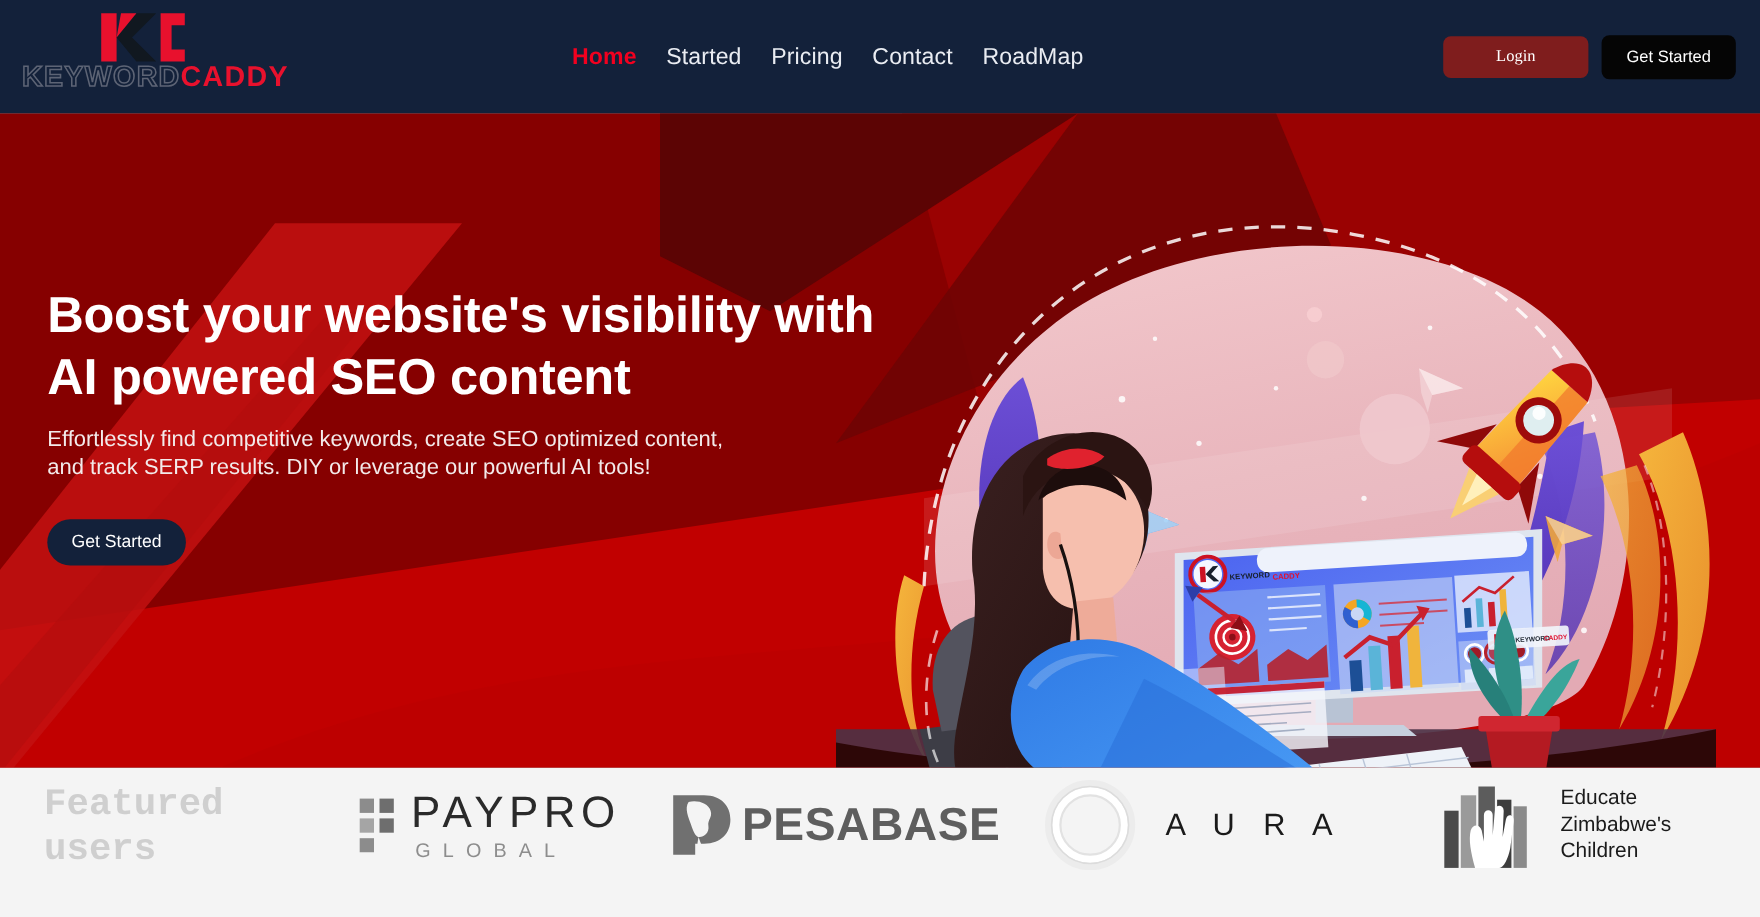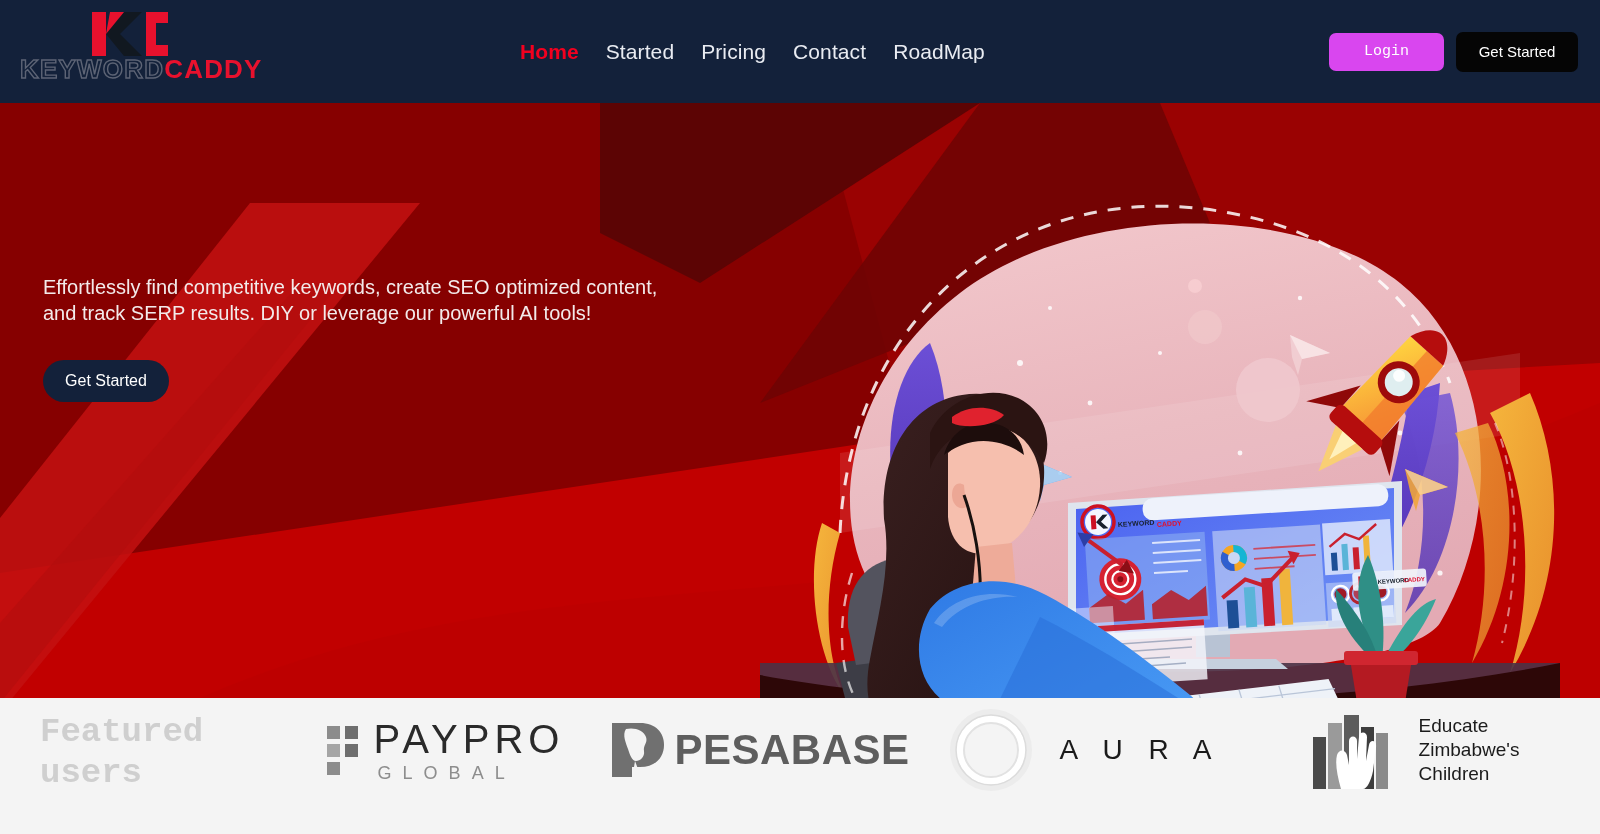--- a/index.html
+++ b/index.html
@@ -40,23 +40,23 @@
     color:#e9ecf2; font-size:21px; text-decoration:none;
     letter-spacing:.1px;
   }
   .nav a.active{ color:#f2001f; font-weight:700; }
 
   .hdr-actions{
     position:absolute; right:22px; top:0; height:103px;
     display:flex; align-items:center; gap:12px;
   }
   .btn-login{
-    width:115px; height:38px; border:none; border-radius:7px;
-    background:#d946ef; color:#fff; font-size:15px;
-    font-family:Liberation Mono, monospace; cursor:pointer;
+    width:132px; height:38px; border:none; border-radius:7px;
+    background:#7f1d1d; color:#fff; font-size:15px;
+    font-family:Liberation Serif, serif; cursor:pointer;
   }
   .btn-getstarted-top{
     width:122px; height:40px; border:none; border-radius:7px;
     background:#050505; color:#fff; font-size:15px;
     font-family:inherit; cursor:pointer;
   }
 
   
   .hero{
     position:absolute; left:0; top:103px; width:1600px; height:595px;
@@ -447,20 +447,24 @@
                  C1232 646 1218 636 1214 628 Z" fill="#f6bfae"></path>
 
         <path d="M934 520 C952 494 986 486 1018 494 C994 492 960 500 942 524 Z" fill="#ffffff" opacity=".2"></path>
       </g>
 
       <path d="M852 470 C836 520 840 572 858 600" fill="none" stroke="#ffffff" stroke-width="2.4" stroke-dasharray="12 10" opacity=".65"></path>
     </g>
   </svg>
 
   <div class="hero-copy">
+    <h1 class="hero-title">
+      <span>Boost your website's visibility with</span><br>
+      <span>AI powered SEO content</span>
+    </h1>
     <p class="hero-sub">
       <span>Effortlessly find competitive keywords, create SEO optimized content,</span><br>
       <span>and track SERP results. DIY or leverage our powerful AI tools!</span>
     </p>
     <button class="btn-hero">Get Started</button>
   </div>
 </div>
 
 <div class="featured">
 

